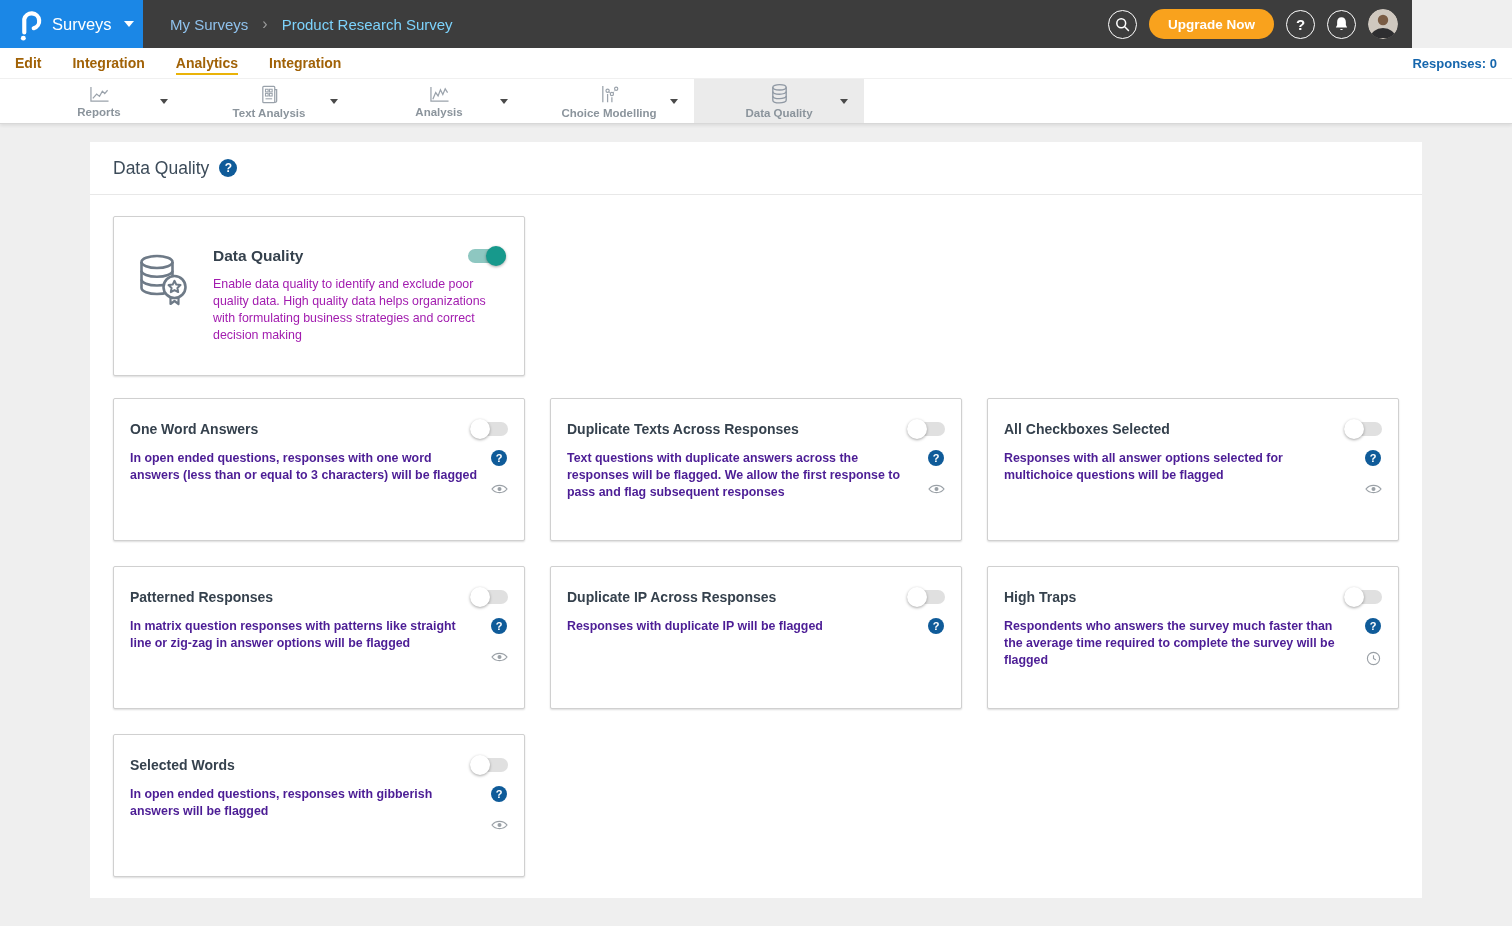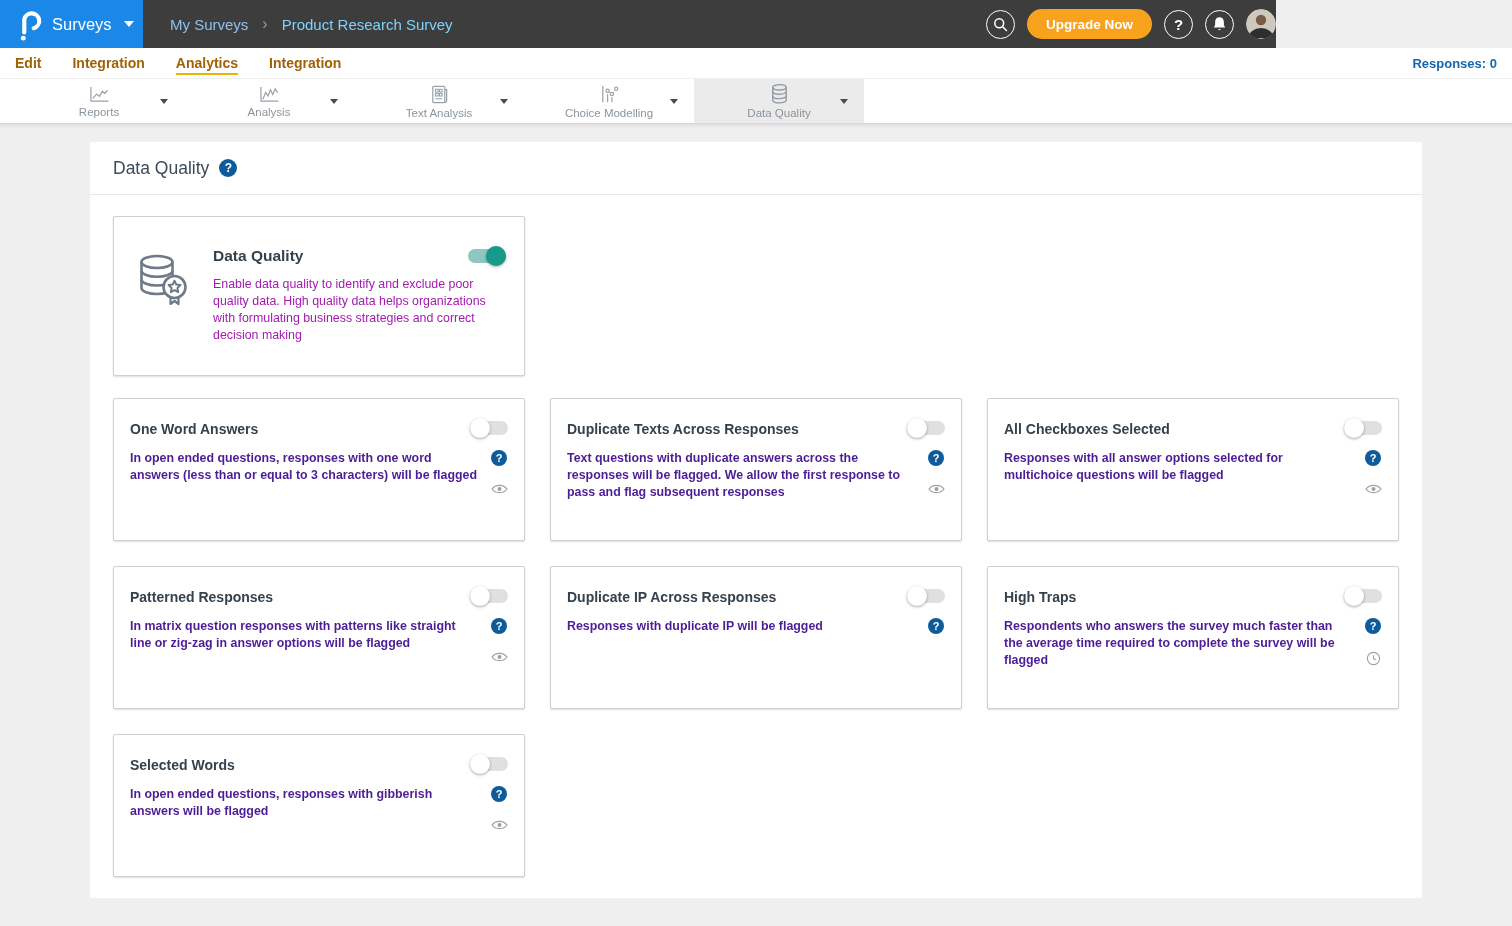--- a/index.html
+++ b/index.html
@@ -1,45 +1,45 @@
 <!DOCTYPE html>
 <html><head>
 <meta charset="utf-8">
 <style>
   * { margin:0; padding:0; box-sizing:border-box; }
   html,body { width:1512px; height:926px; }
   body { font-family:"Liberation Sans", sans-serif; background:#efefef; }
   .screen { position:relative; width:1512px; height:926px; overflow:hidden; }
 
   
-  .topbar { position:absolute; left:0; top:0; width:1276px; height:48px; background:#3d3d3d; display:flex; align-items:center; }
+  .topbar { position:absolute; left:0; top:0; width:1412px; height:48px; background:#3d3d3d; display:flex; align-items:center; }
   .logo-block { width:143px; height:48px; background:#1b87e6; display:flex; align-items:center; padding-left:16px; gap:10px; cursor:pointer; }
   .logo-mark { width:26px; height:34px; }
   .app-name { color:#fff; font-size:16.5px; font-weight:400; }
   .caret-white { width:0; height:0; border-left:5px solid transparent; border-right:5px solid transparent; border-top:6px solid #fff; margin-left:2px; }
   .breadcrumb { display:flex; align-items:center; margin-left:27px; gap:14px; font-size:15px; }
   .crumb-parent { color:#8fc1ec; cursor:pointer; }
   .crumb-sep { color:#9a9a9a; font-size:16px; }
   .crumb-current { color:#7dd3fc; }
-  .topbar-right { margin-left:auto; display:flex; align-items:center; gap:12px; }
+  .topbar-right { margin-left:auto; display:flex; align-items:center; gap:12px; padding-right:14px; }
   .circle-btn { width:29px; height:29px; border:1.5px solid #fff; border-radius:50%; display:flex; align-items:center; justify-content:center; color:#fff; cursor:pointer; flex:0 0 auto; }
   .circle-btn .qmark { font-size:15px; font-weight:700; color:#fff; }
   .upgrade-btn { height:30px; border:none; border-radius:15px; background:#f9a21d; color:#fff; font-weight:700; font-size:13.5px; padding:0 19px; cursor:pointer; font-family:"Liberation Sans",sans-serif; }
   .avatar { width:30px; height:30px; border-radius:50%; overflow:hidden; cursor:pointer; flex:0 0 auto; }
 
   
   .tabs-row { position:absolute; left:0; top:48px; width:1512px; height:30px; background:#fff; display:flex; align-items:center; padding:0 15px; }
   .tab { margin-right:31px; font-size:14px; font-weight:700; color:#a16207; cursor:pointer; }
   .tab .lbl { padding-bottom:2px; }
   .tab[data-active="true"] .lbl { border-bottom:2px solid #eab308; }
   .responses { margin-left:auto; font-size:13px; font-weight:700; color:#1566ad; }
 
   
   .toolbar { position:absolute; left:0; top:78px; width:1512px; height:46px; background:#fff; border-top:1px solid #f0f0f0; border-bottom:1px solid #d8d8d8; box-shadow:0 2px 3px rgba(0,0,0,0.07); display:flex; padding-left:14px; }
-  .tool-item { width:170px; height:100%; position:relative; display:flex; flex-direction:column; align-items:center; justify-content:center; cursor:pointer; color:#9aa2ab; }
+  .tool-item { width:170px; height:100%; position:relative; display:flex; flex-direction:column; align-items:center; justify-content:center; cursor:pointer; color:#9aa2ab;font-weight:bold; }
   .tool-item[data-active="true"] { background:#ebebeb; }
   .tool-item .t-label { font-size:11.5px; color:#8b949c; margin-top:2px; }
   .tool-caret { position:absolute; right:16px; top:50%; margin-top:-2px; width:0; height:0; border-left:4.5px solid transparent; border-right:4.5px solid transparent; border-top:5.5px solid #4a4a4a; }
 
   
   .panel { position:absolute; left:90px; top:142px; width:1332px; height:756px; background:#fff; }
   .panel-header { height:53px; display:flex; align-items:center; gap:10px; padding:0 23px; border-bottom:1px solid #e8e8e8; }
   .panel-title { font-size:17.5px; color:#3c4b59; font-weight:400; }
   .help-badge { display:inline-flex; align-items:center; justify-content:center; width:16px; height:16px; border-radius:50%; background:#0f5b99; color:#fff; font-size:11px; font-weight:700; cursor:pointer; flex:0 0 auto; }
   .help-badge.lg { width:18px; height:18px; font-size:12px; }
@@ -49,21 +49,21 @@
   .card { background:#fff; border:1px solid #d0d0d0; border-radius:2px; box-shadow:0 1px 2px rgba(0,0,0,0.14); }
   .feature-card { width:412px; height:160px; padding:30px 18px 0 20px; display:flex; gap:23px; margin-bottom:22px; }
   .feature-icon { flex:0 0 auto; margin-top:3px; }
   .feature-content { flex:1; }
   .feature-head { display:flex; align-items:center; }
   .feature-title { font-size:15.5px; font-weight:700; color:#35414d; flex:1; }
   .feature-desc { margin-top:11px; font-size:12.4px; line-height:17px; color:#a21caf; width:285px; }
 
   .cards-grid { display:grid; grid-template-columns:412px 412px 412px; column-gap:25px; row-gap:25px; }
   .q-card { width:412px; height:143px; padding:22px 16px 0 16px; }
-  .card-head { display:flex; align-items:flex-start; }
+  .card-head { display:flex; align-items:center; }
   .card-title { font-size:14px; font-weight:700; color:#35414d; flex:1; }
   .card-body { display:flex; margin-top:13px; }
   .card-desc { flex:1; font-size:12.4px; line-height:17px; color:#4c1d95; padding-right:12px;font-weight:bold; }
   .side-icons { width:18px; display:flex; flex-direction:column; align-items:center; gap:17px; }
 
   
   .toggle { width:38px; height:14px; border-radius:7px; background:#e0e0e0; position:relative; cursor:pointer; flex:0 0 auto; }
   .toggle .knob { position:absolute; top:-3px; left:0; width:20px; height:20px; border-radius:50%; background:#fff; box-shadow:0 1px 3px rgba(0,0,0,0.35); }
   .toggle[data-state="on"] { background:#8ec7c1; }
   .toggle[data-state="on"] .knob { left:auto; right:0; background:#17998c; }
@@ -125,43 +125,43 @@
   </div>
 
   <div class="toolbar">
 
     <div class="tool-item" data-active="false">
       <svg width="23" height="19" viewBox="0 0 24 20">
         <path d="M3 2 V17 H21.5" fill="none" stroke="#9aa2ab" stroke-width="1.3"></path>
         <polyline points="5,14 9,9.5 12,12 15,6.5 17.5,9 20.5,5.5" fill="none" stroke="#9aa2ab" stroke-width="1.3"></polyline>
       </svg>
       <span class="t-label">Reports</span>
-      <span class="tool-caret"></span>
-    </div>
-
-    <div class="tool-item" data-active="false">
-      <svg width="23" height="19" viewBox="0 0 24 20">
-        <path d="M3 2 V17 H21.5" fill="none" stroke="#9aa2ab" stroke-width="1.3"></path>
-        <polyline points="5,15 8,8 10.5,11.5 13,5 15.5,10 18,4 20.5,8" fill="none" stroke="#9aa2ab" stroke-width="1.3"></polyline>
-      </svg>
-      <span class="t-label">Analysis</span>
       <span class="tool-caret"></span>
     </div>
 
     <div class="tool-item" data-active="false">
       <svg width="21" height="21" viewBox="0 0 22 22">
         <rect x="4" y="2.5" width="12.5" height="17" rx="1" fill="none" stroke="#9aa2ab" stroke-width="1.3"></rect>
         <path d="M16.5 6 h2 v11.5 a1.6 1.6 0 0 1 -2 1.6" fill="none" stroke="#9aa2ab" stroke-width="1.3"></path>
         <rect x="6.8" y="5.5" width="2.8" height="2.8" fill="none" stroke="#9aa2ab" stroke-width="1.1"></rect>
         <rect x="11" y="5.5" width="2.8" height="2.8" fill="none" stroke="#9aa2ab" stroke-width="1.1"></rect>
         <rect x="6.8" y="9.8" width="2.8" height="2.8" fill="none" stroke="#9aa2ab" stroke-width="1.1"></rect>
         <rect x="11" y="9.8" width="2.8" height="2.8" fill="none" stroke="#9aa2ab" stroke-width="1.1"></rect>
         <line x1="6.8" y1="15.5" x2="13.8" y2="15.5" stroke="#9aa2ab" stroke-width="1.1"></line>
       </svg>
       <span class="t-label">Text Analysis</span>
+      <span class="tool-caret"></span>
+    </div>
+
+    <div class="tool-item" data-active="false">
+      <svg width="23" height="19" viewBox="0 0 24 20">
+        <path d="M3 2 V17 H21.5" fill="none" stroke="#9aa2ab" stroke-width="1.3"></path>
+        <polyline points="5,15 8,8 10.5,11.5 13,5 15.5,10 18,4 20.5,8" fill="none" stroke="#9aa2ab" stroke-width="1.3"></polyline>
+      </svg>
+      <span class="t-label">Analysis</span>
       <span class="tool-caret"></span>
     </div>
 
     <div class="tool-item" data-active="false">
       <svg width="21" height="21" viewBox="0 0 22 22">
         <path d="M4 2 V19" fill="none" stroke="#9aa2ab" stroke-width="1.3"></path>
         <circle cx="9" cy="7" r="1.7" fill="none" stroke="#9aa2ab" stroke-width="1.2"></circle>
         <circle cx="13.5" cy="10.5" r="1.7" fill="none" stroke="#9aa2ab" stroke-width="1.2"></circle>
         <circle cx="18" cy="5" r="1.7" fill="none" stroke="#9aa2ab" stroke-width="1.2"></circle>
         <line x1="10.3" y1="8.2" x2="12.3" y2="9.6" stroke="#9aa2ab" stroke-width="1" stroke-dasharray="1.5 1.5"></line>

